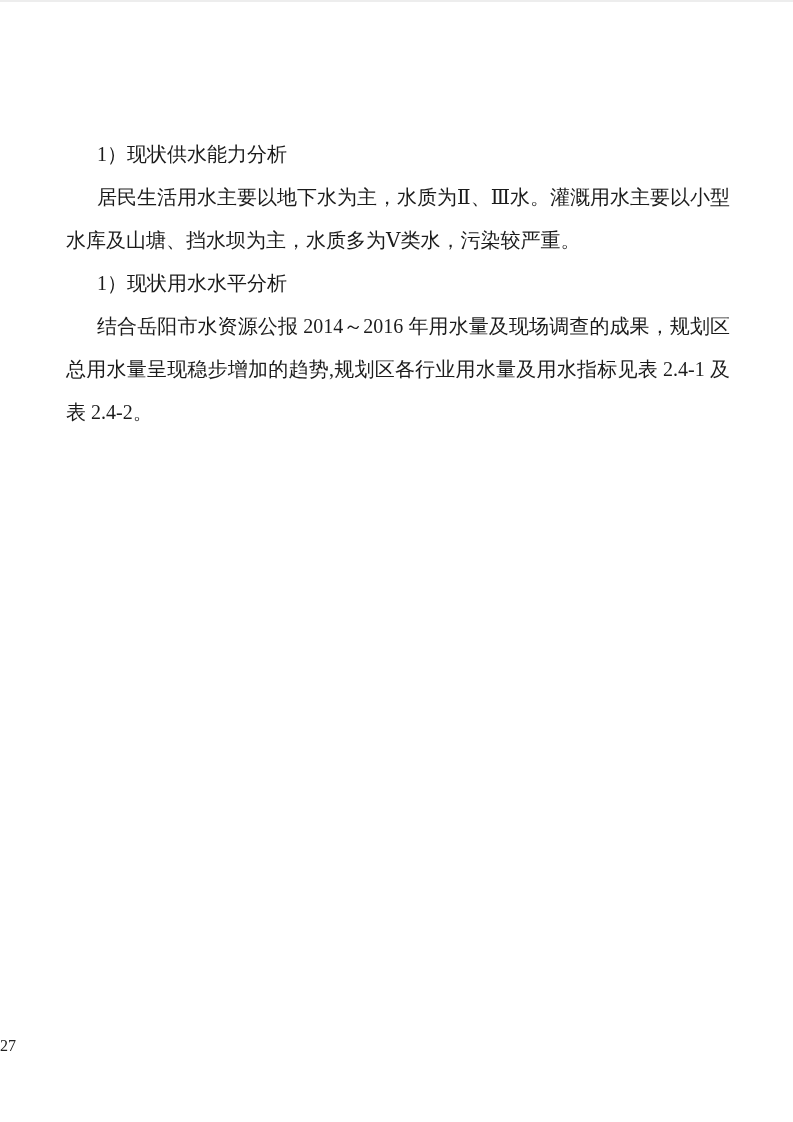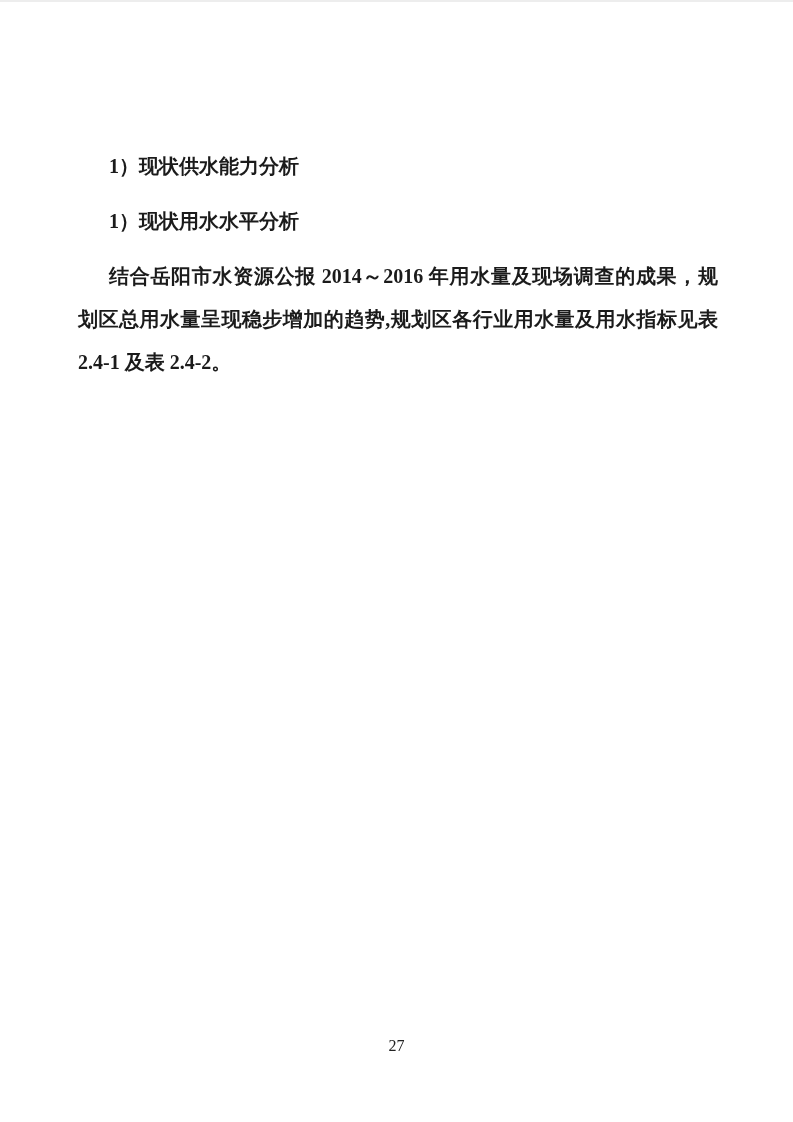--- a/index.html
+++ b/index.html
@@ -23,46 +23,46 @@
     height: 2px;
     background: #ededed;
   }
   .doc-content {
     position: absolute;
     left: 66px;
     top: 133px;
     width: 664px;
   }
   .doc-content p {
-    margin: 12px;
+    margin: 0;
     font-size: 20px;
     line-height: 43px;
     text-align: justify;
     text-justify: inter-character;
     text-indent: 31px;
     word-break: break-all;
-    font-weight: bold;
   }
   .page-number {
     position: absolute;
     top: 1036px;
     left: 0;
     width: 100%;
-    text-align: center;
+    text-align: left;
     font-size: 16px;
     line-height: 20px;
     color: #222222;
   }
 </style>
 </head>
 <body>
 
 <div class="page">
   <div class="page-top-edge"></div>
 
   <div class="doc-content">
     <p>1）现状供水能力分析</p>
+    <p>居民生活用水主要以地下水为主，水质为Ⅱ、Ⅲ水。灌溉用水主要以小型水库及山塘、挡水坝为主，水质多为Ⅴ类水，污染较严重。</p>
     <p>1）现状用水水平分析</p>
     <p>结合岳阳市水资源公报 2014～2016 年用水量及现场调查的成果，规划区总用水量呈现稳步增加的趋势,规划区各行业用水量及用水指标见表 2.4-1 及表 2.4-2。</p>
   </div>
 
   <div class="page-number">27</div>
 </div>
 
 </body></html>

